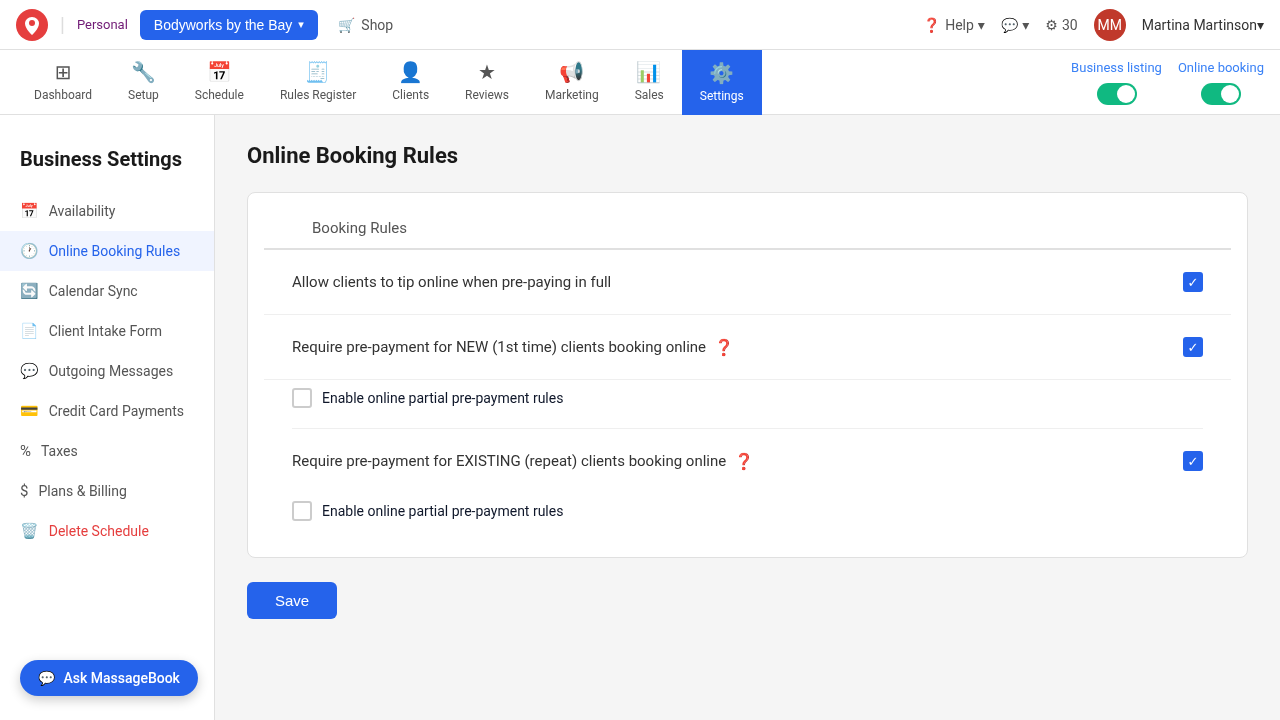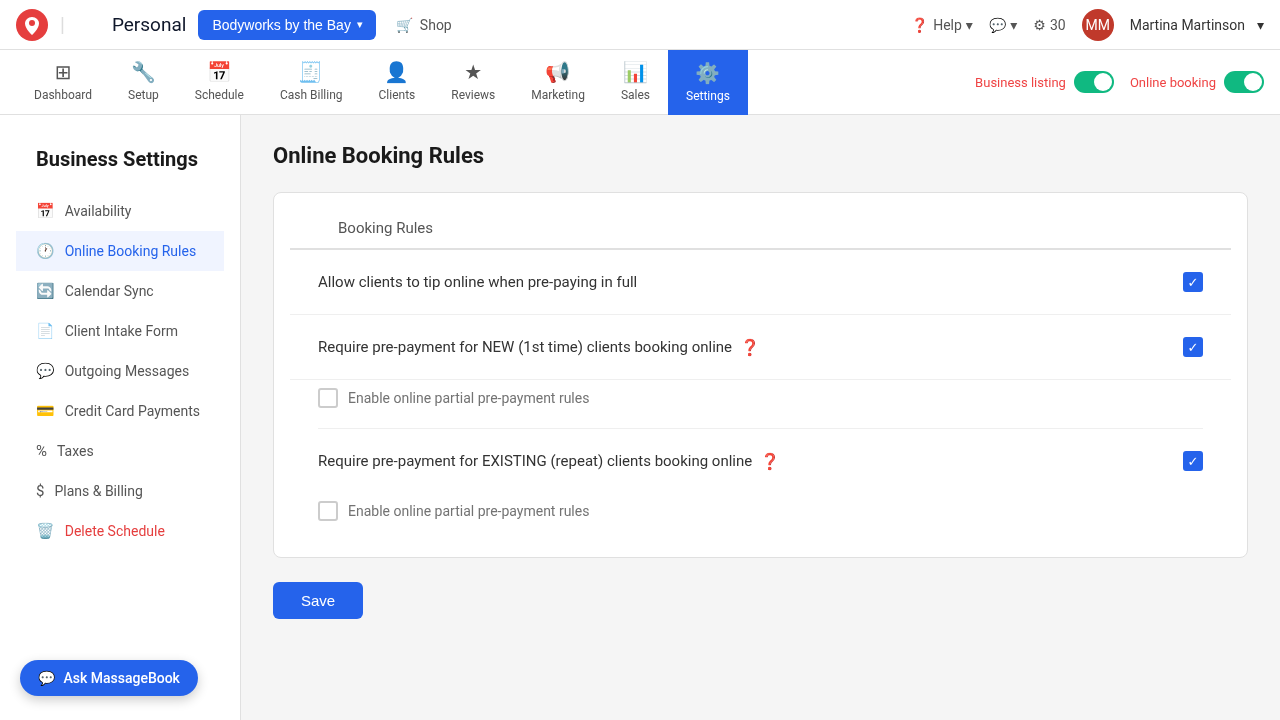--- a/index.html
+++ b/index.html
@@ -9,37 +9,37 @@
     .top-bar { display: flex; align-items: center; background: #fff; border-bottom: 1px solid #e0e0e0; height: 50px; padding: 0 16px; gap: 12px; }
     .logo { width: 32px; height: 32px; }
     .business-btn { background: #2563eb; color: #fff; border: none; border-radius: 6px; padding: 7px 14px; font-size: 14px; font-weight: 500; cursor: pointer; display: flex; align-items: center; gap: 6px; }
     .business-btn .chevron { font-size: 11px; }
     .shop-btn { display: flex; align-items: center; gap: 6px; color: #555; text-decoration: none; font-size: 14px; margin-left: 8px; }
     .top-bar-right { margin-left: auto; display: flex; align-items: center; gap: 16px; }
     .help-btn { display: flex; align-items: center; gap: 4px; color: #555; font-size: 14px; cursor: pointer; }
     .chat-btn { display: flex; align-items: center; gap: 4px; color: #555; font-size: 14px; cursor: pointer; }
     .notif-btn { display: flex; align-items: center; gap: 4px; color: #555; font-size: 14px; cursor: pointer; }
     .avatar { width: 32px; height: 32px; border-radius: 50%; background: #c0392b; display: flex; align-items: center; justify-content: center; color: #fff; font-size: 12px; overflow: hidden; }
-    .user-name { font-size: 14px; color: #333; cursor: pointer; display: flex; align-items: center; gap: 12px; }
+    .user-name { font-size: 14px; color: #333; cursor: pointer; display: flex; align-items: center; gap: 0; }
 
     
     .icon-nav { display: flex; align-items: center; background: #fff; border-bottom: 1px solid #e0e0e0; height: 65px; padding: 0 16px; gap: 0; }
     .nav-item { display: flex; flex-direction: column; align-items: center; justify-content: center; padding: 0 18px; height: 65px; cursor: pointer; color: #555; font-size: 12px; gap: 4px; text-decoration: none; border-bottom: 3px solid transparent; }
     .nav-item.active { background: #2563eb; color: #fff; border-radius: 0; border-bottom: none; }
     .nav-item .icon { font-size: 20px; }
     .nav-right { margin-left: auto; display: flex; align-items: center; gap: 16px; }
-    .toggle-group { display: flex; align-items: center; gap: 8px; font-size: 13px; color: #ef4444; }
+    .toggle-group { display: flex; align-items: center; gap: 8px; font-size: 13px; color: #3b82f6; flex-direction: column; }
     .toggle { width: 40px; height: 22px; border-radius: 11px; background: #10b981; position: relative; cursor: pointer; }
     .toggle-knob { width: 18px; height: 18px; border-radius: 50%; background: #fff; position: absolute; top: 2px; right: 2px; }
 
     
     .page { display: flex; min-height: calc(100vh - 115px); }
 
     
-    .sidebar { width: 241px; background: #fff; border-right: 1px solid #e0e0e0; padding: 16px 16px; flex-shrink: 0; }
+    .sidebar { width: 215px; background: #fff; border-right: 1px solid #e0e0e0; padding: 16px 0; flex-shrink: 0; }
     .page-title { font-size: 20px; font-weight: 700; color: #1a1a1a; padding: 16px 20px 20px; }
     .sidebar-item { display: flex; align-items: center; gap: 10px; padding: 11px 20px; cursor: pointer; color: #555; font-size: 14px; }
     .sidebar-item.active { color: #2563eb; background: #f0f4ff; }
     .sidebar-item .si-icon { font-size: 15px; }
     .sidebar-item.delete { color: #e53e3e; }
 
     
     .main { flex: 1; padding: 28px 32px; }
     .section-title { font-size: 22px; font-weight: 700; color: #1a1a1a; margin-bottom: 24px; }
 
@@ -52,42 +52,42 @@
     .content-card { background: #fff; border: 1px solid #e0e0e0; border-radius: 8px; padding: 16px; }
 
     
     .rule-row { display: flex; align-items: center; justify-content: space-between; padding: 22px 28px; border-bottom: 1px solid #efefef; }
     .rule-row:last-child { border-bottom: none; }
     .rule-label { font-size: 15px; color: #333; display: flex; align-items: center; gap: 8px; }
     .rule-label .help-icon { color: #999; font-size: 16px; cursor: pointer; }
     .checkbox { width: 20px; height: 20px; border: 2px solid #2563eb; border-radius: 3px; background: #2563eb; display: flex; align-items: center; justify-content: center; color: #fff; font-size: 13px; cursor: pointer; flex-shrink: 0; }
     .sub-row { display: flex; align-items: center; gap: 10px; padding: 8px 28px 20px 28px; }
     .sub-checkbox { width: 20px; height: 20px; border: 2px solid #ccc; border-radius: 3px; background: #fff; display: flex; align-items: center; justify-content: center; cursor: pointer; flex-shrink: 0; }
-    .sub-label { font-size: 14px; color: #737373; }
+    .sub-label { font-size: 14px; color: #0f172a; }
 
     
     .save-btn { background: #2563eb; color: #fff; border: none; border-radius: 6px; padding: 10px 28px; font-size: 15px; font-weight: 500; cursor: pointer; margin-top: 24px; }
 
     
     .chat-fab { position: fixed; bottom: 24px; left: 20px; background: #2563eb; color: #fff; border-radius: 24px; padding: 10px 18px; display: flex; align-items: center; gap: 8px; font-size: 14px; font-weight: 500; cursor: pointer; box-shadow: 0 4px 12px rgba(0,0,0,0.2); }
 
     
     .divider { height: 1px; background: #efefef; margin: 0 28px; }
   </style>
 </head>
 <body>
 
 <div class="top-bar">
   <svg class="logo" viewBox="0 0 32 32" fill="none">
     <circle cx="16" cy="16" r="16" fill="#e53e3e"></circle>
     <path d="M16 8 C12 8 9 11 9 14.5 C9 20 16 26 16 26 C16 26 23 20 23 14.5 C23 11 20 8 16 8Z" fill="white"></path>
     <circle cx="16" cy="14" r="3" fill="#e53e3e"></circle>
   </svg>
   <span style="color:#ddd;font-size:20px;">|</span>
-  <span style="color:#0f172a;font-size:19px;margin-left:35px;">Personal</span>
+  <span style="color:#701a75;font-size:13px;">Personal</span>
   <button class="business-btn">
     <span>Bodyworks by the Bay</span>
     <span class="chevron">▾</span>
   </button>
   <a class="shop-btn" href="#">
     <span>🛒</span>
     <span>Shop</span>
   </a>
   <div class="top-bar-right">
     <div class="help-btn">
@@ -121,21 +121,21 @@
   <div class="nav-item">
     <span class="icon">🔧</span>
     <span>Setup</span>
   </div>
   <div class="nav-item">
     <span class="icon">📅</span>
     <span>Schedule</span>
   </div>
   <div class="nav-item">
     <span class="icon">🧾</span>
-    <span>Cash Billing</span>
+    <span>Rules Register</span>
   </div>
   <div class="nav-item">
     <span class="icon">👤</span>
     <span>Clients</span>
   </div>
   <div class="nav-item">
     <span class="icon">★</span>
     <span>Reviews</span>
   </div>
   <div class="nav-item">

